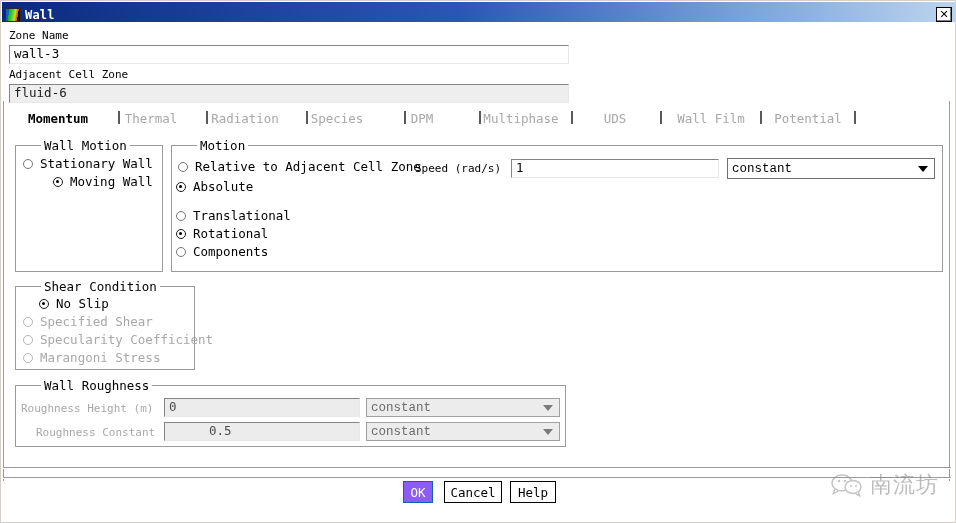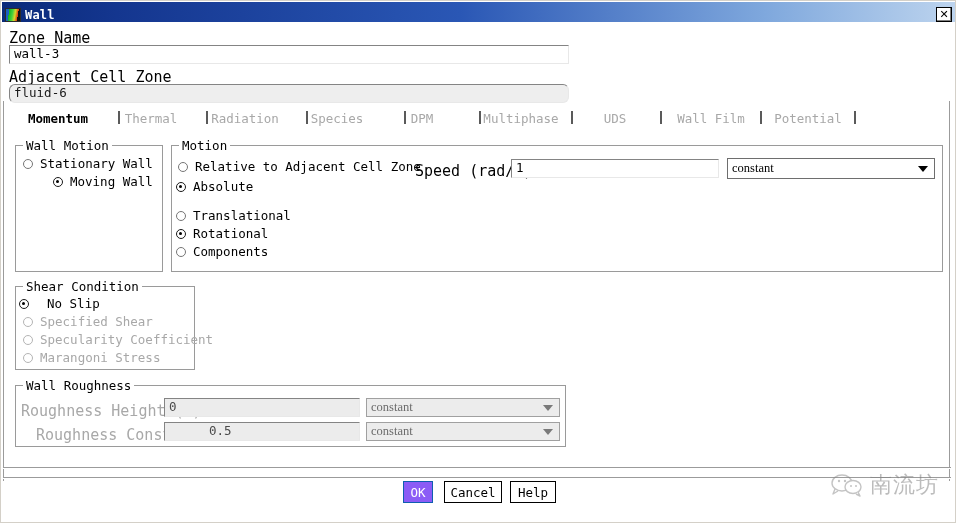--- a/index.html
+++ b/index.html
@@ -66,21 +66,21 @@
     font-family: "DejaVu Sans", sans-serif;
     box-sizing: border-box;
     cursor: pointer;
     flex: 0 0 auto;
   }
 
   
   .zone-label {
     position: absolute;
     font-family: "DejaVu Sans Mono", "Liberation Mono", monospace;
-    font-size: 15px;
+    font-size: 11px;
     color: #000000;
     white-space: nowrap;
   }
   .field {
     position: absolute;
     box-sizing: border-box;
     border-top: 1px solid #848484;
     border-left: 1px solid #848484;
     border-right: 1px solid #e8e8e8;
     border-bottom: 1px solid #e8e8e8;
@@ -133,21 +133,21 @@
 
   
   .group {
     position: absolute;
     box-sizing: border-box;
     border: 1px solid #9a9a9a;
     background: transparent;
   }
   .group-title {
     position: absolute;
-    top: -8px; left: 7px;
+    top: -8px; left: 25px;
     background: #ffffff;
     padding: 0 3px;
     font-family: "DejaVu Sans Mono", "Liberation Mono", monospace;
     font-size: 12.5px;
     color: #000000;
     white-space: nowrap;
   }
 
   
   .radio-row {
@@ -191,21 +191,21 @@
   .radio-row.disabled .radio-label { color: #a8a8a8; }
 
   
   .dropdown {
     position: absolute;
     box-sizing: border-box;
     border: 1px solid #6e6e6e;
     background: #ffffff;
     display: flex;
     align-items: center;
-    font-family: Liberation Serif, serif;
+    font-family: Liberation Mono, monospace;
     font-size: 12.5px;
     color: #000000;
     padding-left: 4px;
     cursor: pointer;
   }
   .dropdown.disabled {
     background: #ececec;
     color: #6b6b6b;
     border-color: #a0a0a0;
   }
@@ -297,21 +297,21 @@
     <div class="title-icon"></div>
     <div class="title-text">Wall</div>
     <div class="title-spacer"></div>
     <div class="close-btn">✕</div>
   </div>
 
   <div class="zone-label" style="left:8px; top:28px;">Zone Name</div>
   <div class="field" style="left:8px; top:44px; width:560px; height:19px;">wall-3</div>
 
   <div class="zone-label" style="left:8px; top:67px;">Adjacent Cell Zone</div>
-  <div class="field readonly" style="left:8px; top:83px; width:560px; height:19px;border-radius:6px;">fluid-6</div>
+  <div class="field readonly" style="left:8px; top:83px; width:560px; height:19px;">fluid-6</div>
 
   <div class="tabstrip">
     <div class="tab active" style="position:absolute; left:9px;  width:80px;">Momentum</div>
     <div class="tab-sep" style="position:absolute; left:107px; top:5px;"></div>
     <div class="tab" style="position:absolute; left:107px; width:70px;">Thermal</div>
     <div class="tab-sep" style="position:absolute; left:195px; top:5px;"></div>
     <div class="tab" style="position:absolute; left:195px; width:82px;">Radiation</div>
     <div class="tab-sep" style="position:absolute; left:295px; top:5px;"></div>
     <div class="tab" style="position:absolute; left:295px; width:66px;">Species</div>
     <div class="tab-sep" style="position:absolute; left:393px; top:5px;"></div>
@@ -371,21 +371,21 @@
   <div class="zone-label" style="left:414px; top:161px;">Speed  (rad/s)</div>
   <div class="field" style="left:510px; top:158px; width:208px; height:19px;">1</div>
   <div class="dropdown" style="left:726px; top:157px; width:208px; height:21px;">
     <span class="dd-text">constant</span>
     <span class="dd-arrow"></span>
   </div>
 
   <div class="group" style="left:14px; top:285px; width:180px; height:84px;">
     <div class="group-title">Shear Condition</div>
   </div>
-  <div class="radio-row checked" style="left:18px; top:297px;gap:11px;">
+  <div class="radio-row checked" style="left:38px; top:297px;">
     <span class="radio-mark"></span>
     <span class="radio-label">No Slip</span>
   </div>
   <div class="radio-row disabled" style="left:22px; top:315px;">
     <span class="radio-mark"></span>
     <span class="radio-label">Specified Shear</span>
   </div>
   <div class="radio-row disabled" style="left:22px; top:333px;">
     <span class="radio-mark"></span>
     <span class="radio-label">Specularity Coefficient</span>

